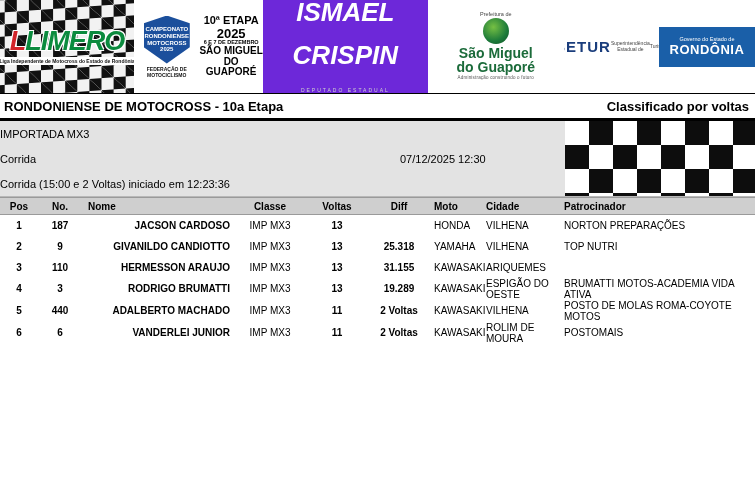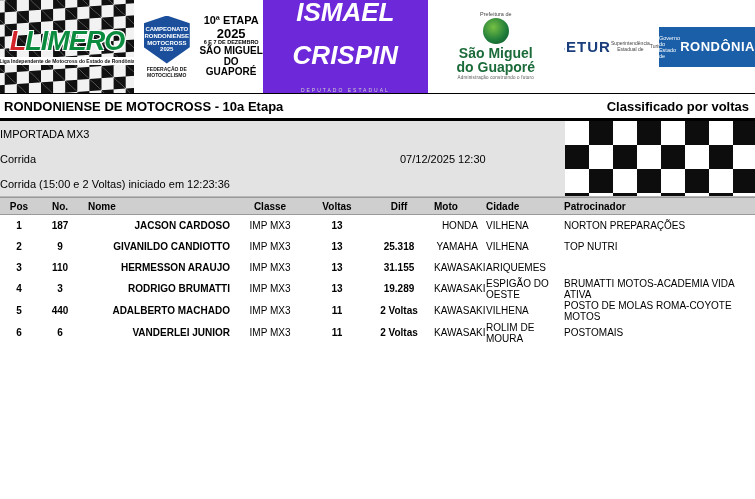--- a/index.html
+++ b/index.html
@@ -145,21 +145,21 @@
 
   .cell-6 { width: 105px; text-align: center; }
   .setur { font-size: 15px; font-weight: bold; color: #1a3d7c; letter-spacing: 1px; }
   .setur-sub { font-size: 5px; color: #444; line-height: 1.15; }
 
   .cell-7 { width: 106px; }
   .rondonia-box {
     width: 98px; height: 40px;
     background: #1a5fa8;
     color: #fff;
-    display: flex; flex-direction: row;
+    display: flex; flex-direction: column;
     align-items: center; justify-content: center;
     font-weight: bold;
   }
   .rond-1 { font-size: 5.5px; font-weight: normal; }
   .rond-2 { font-size: 13px; letter-spacing: .5px; }
 
   
   .title-rule {
     border-top: 1px solid #000;
     margin: 0;
@@ -253,21 +253,21 @@
     padding: 0 4px;
     box-sizing: border-box;
     vertical-align: middle;
   }
   td.c-pos    { text-align: center; font-weight: bold; font-size: 11px; }
   td.c-no     { text-align: center; font-weight: bold; font-size: 11px; }
   td.c-nome   { text-align: right; font-weight: bold; font-size: 11.5px; padding-left: 6px; }
   td.c-classe { text-align: center; font-size: 9.5px; }
   td.c-voltas { text-align: center; font-weight: bold; font-size: 11px; }
   td.c-diff   { text-align: center; font-weight: bold; font-size: 10.5px; }
-  td.c-moto   { text-align: right; font-size: 7.5px; padding-left: 4px; }
+  td.c-moto   { text-align: left; font-size: 7.5px; padding-left: 4px; }
   td.c-cidade { text-align: left; font-size: 7.5px; padding-left: 4px; }
   td.c-patro  { text-align: left; font-size: 7.5px; padding-left: 4px; }
 </style>
 </head>
 <body>
 
 <div class="banner">
 
   <div class="banner-cell" style="width:148px">
     <div class="checker-bg"></div>

